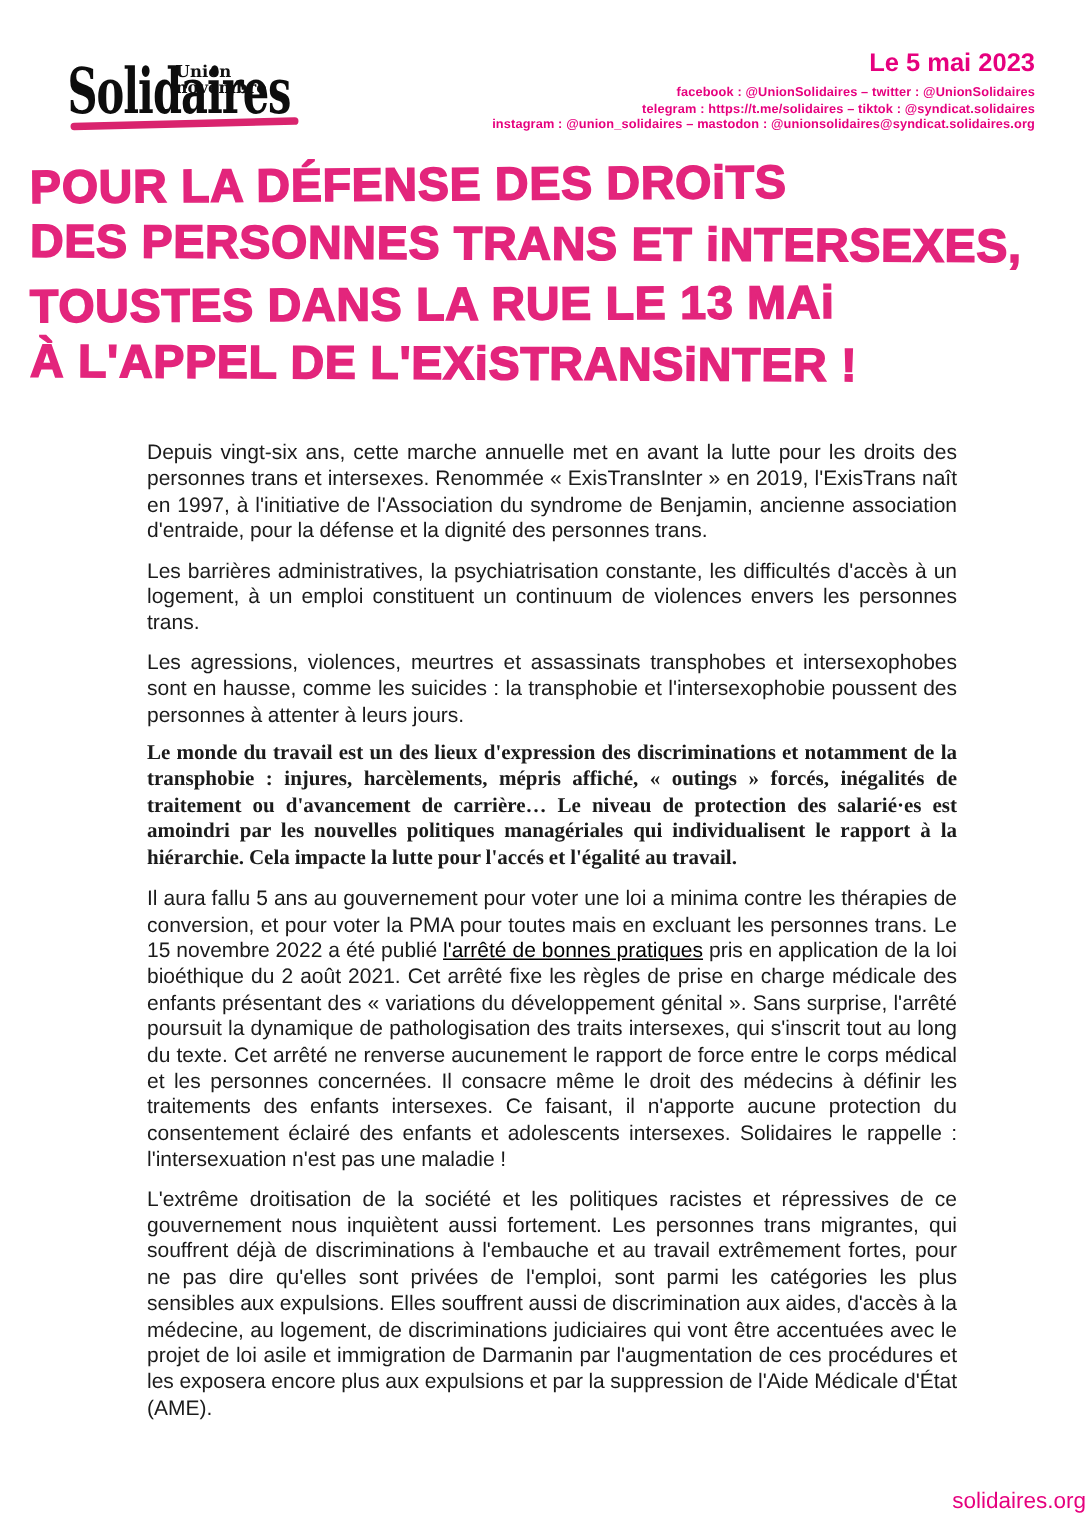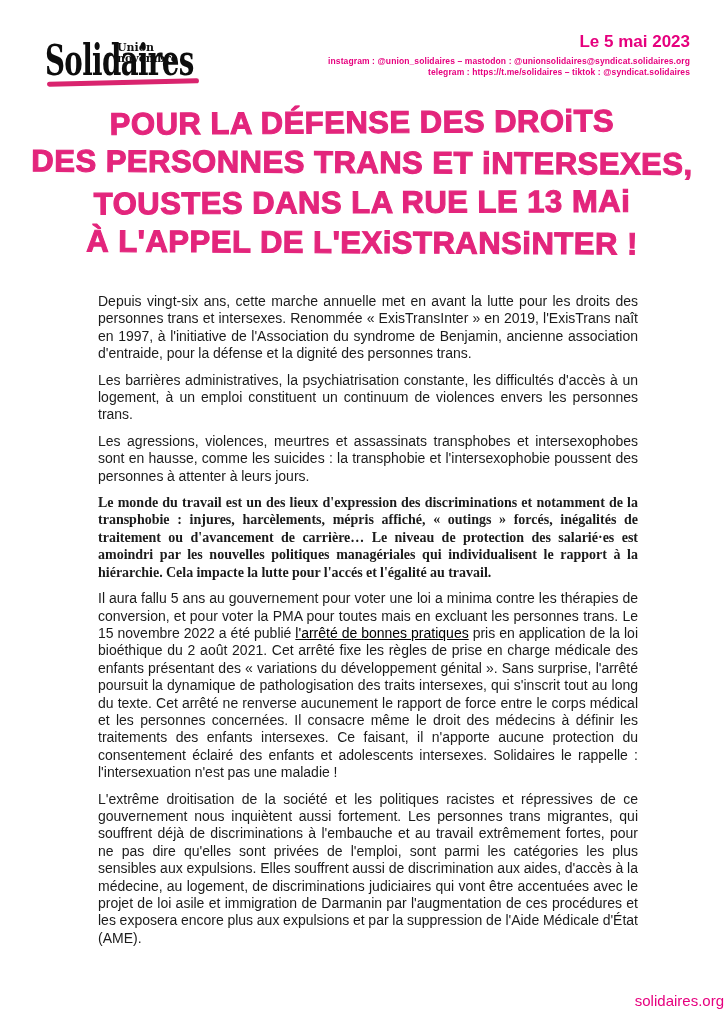--- a/index.html
+++ b/index.html
@@ -90,21 +90,21 @@
     letter-spacing: 0.1px;
   }
 
   
   .title {
     position: absolute;
     top: 103px;
     left: 20px;
     right: 20px;
     margin: 0;
-    text-align: center;
+    text-align: left;
     color: #e3257c;
     font-size: 31px;
     line-height: 40px;
     font-weight: 700;
     letter-spacing: 0.5px;
     -webkit-text-stroke: 1.1px #e3257c;
   }
   .title .tline { display: block; }
   .title .tline:nth-child(1) { transform: rotate(-0.4deg); }
   .title .tline:nth-child(2) { transform: rotate(0.3deg); }
@@ -162,22 +162,23 @@
       <div class="logo-tagline">
         <div>Union</div>
         <div>novembre</div>
       </div>
       <div class="logo-word">Solidaires</div>
       <div class="logo-underline"></div>
     </div>
     <div class="header-right">
       <div class="date">Le 5 mai 2023</div>
       <div class="social">
+        <div>facebook : @UnionSolidaires – twitter : @UnionSolidaires</div>
+        <div>telegram : https://t.me/solidaires – tiktok : @syndicat.solidaires</div>
         <div>instagram : @union_solidaires – mastodon : @unionsolidaires@syndicat.solidaires.org</div>
-        <div>telegram : https://t.me/solidaires – tiktok : @syndicat.solidaires</div>
       </div>
     </div>
   </header>
 
   <h1 class="title">
     <span class="tline">POUR LA DÉFENSE DES DROiTS</span>
     <span class="tline">DES PERSONNES TRANS ET iNTERSEXES,</span>
     <span class="tline">TOUSTES DANS LA RUE LE 13 MAi</span>
     <span class="tline">À L'APPEL DE L'EXiSTRANSiNTER !</span>
   </h1>

